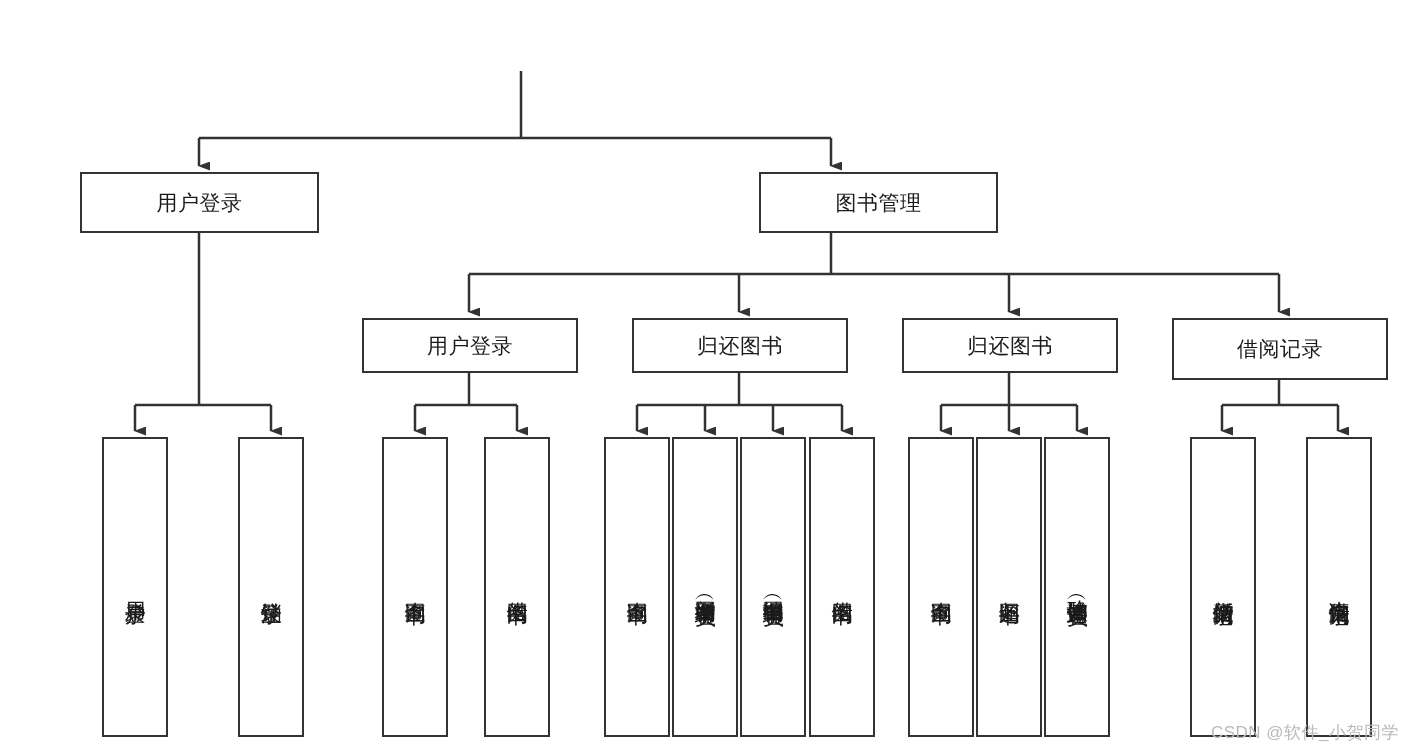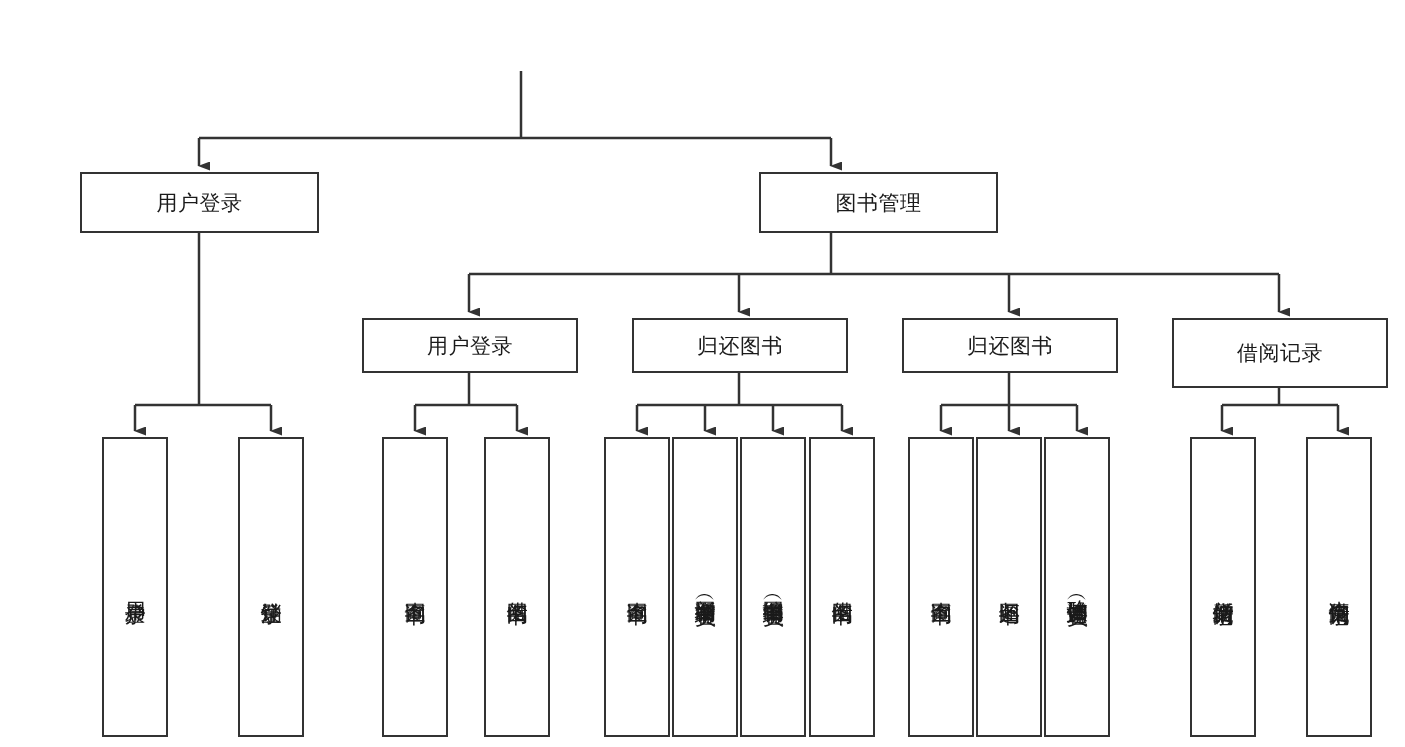--- a/index.html
+++ b/index.html
@@ -131,21 +131,21 @@
 
   <div class="node horiz" style="left:362px; top:318px; width:216px; height:55px;">
     <span>用户登录</span>
   </div>
   <div class="node horiz" style="left:632px; top:318px; width:216px; height:55px;">
     <span>归还图书</span>
   </div>
   <div class="node horiz" style="left:902px; top:318px; width:216px; height:55px;">
     <span>归还图书</span>
   </div>
-  <div class="node horiz" style="left:1172px; top:318px; width:216px; height:70px;">
+  <div class="node horiz" style="left:1172px; top:318px; width:216px; height:62px;">
     <span>借阅记录</span>
   </div>
 
   <div class="node vert" style="left:102px; top:437px; width:66px; height:300px;">
     <span>用户登录</span>
   </div>
   <div class="node vert" style="left:238px; top:437px; width:66px; height:300px;">
     <span>注销登录</span>
   </div>
 
@@ -179,14 +179,15 @@
     <span>确认归还（管理员）</span>
   </div>
 
   <div class="node vert" style="left:1190px; top:437px; width:66px; height:300px;">
     <span>新增借阅记录</span>
   </div>
   <div class="node vert" style="left:1306px; top:437px; width:66px; height:300px;">
     <span>查询借阅记录</span>
   </div>
 
+  <div id="watermark">CSDN @软件_小贺同学</div>
 
 </div>
 
 </body></html>

